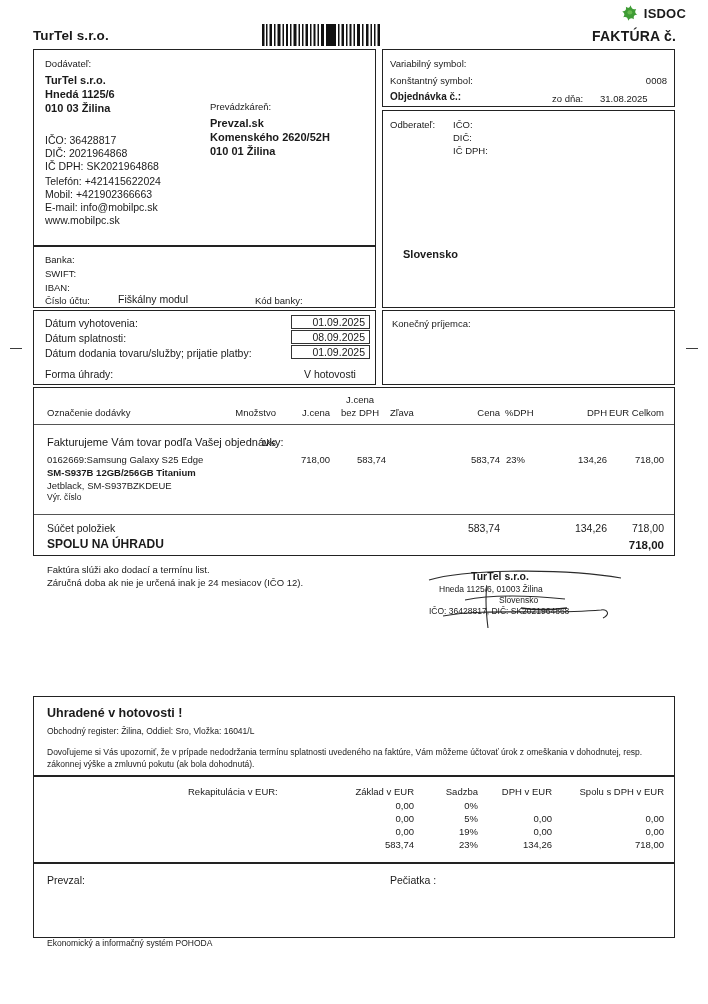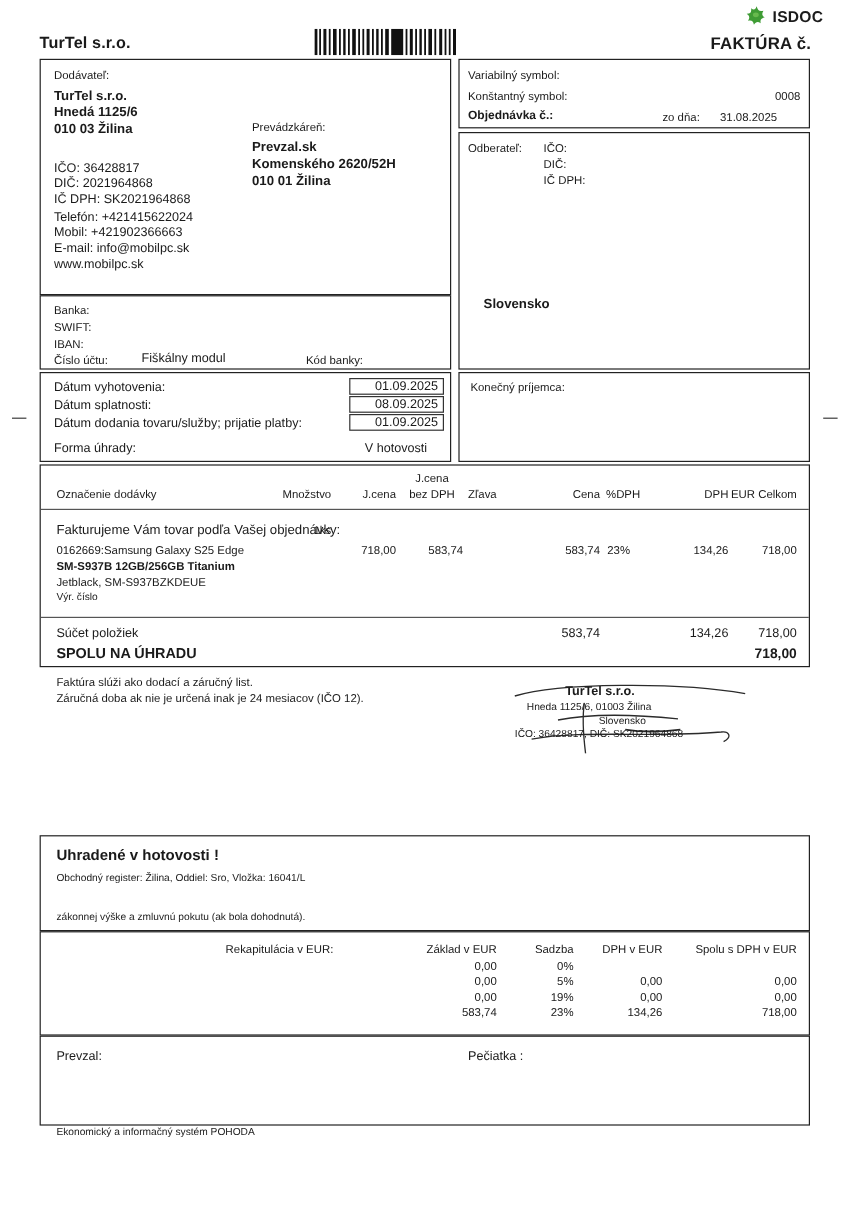--- a/index.html
+++ b/index.html
@@ -279,40 +279,41 @@
   </div>
 
   <div class="tm" style="left:47px; top:521px;">Súčet položiek</div>
   <div class="tm r" style="left:438px; top:521px; width:62px;">583,74</div>
   <div class="tm r" style="left:545px; top:521px; width:62px;">134,26</div>
   <div class="tm r" style="left:600px; top:521px; width:64px;">718,00</div>
 
   <div class="tb" style="left:47px; top:537px; font-size:12px;">SPOLU NA ÚHRADU</div>
   <div class="tb r" style="left:600px; top:538px; width:64px; font-size:11.5px;">718,00</div>
 
-  <div class="t" style="left:47px; top:563px;">Faktúra slúži ako dodací a záručný list.</div>
+  <div class="t" style="left:47px; top:563px;">Faktúra slúži ako dodací a termínu list.</div>
   <div class="t" style="left:47px; top:576px;">Záručná doba ak nie je určená inak je 24 mesiacov (IČO 12).</div>
 
   <div class="stamp">
     <svg class="sig" viewBox="0 0 210 62">
       <path d="M4 14 C40 3, 140 2, 196 12" stroke="#2b2b2b" stroke-width="1.1" fill="none"></path>
       <path d="M40 34 C70 28, 110 30, 140 33" stroke="#2b2b2b" stroke-width="1.1" fill="none"></path>
       <path d="M18 50 C60 42, 120 49, 176 44 C182 43, 186 48, 178 52" stroke="#2b2b2b" stroke-width="1.1" fill="none"></path>
       <path d="M62 20 C60 32, 61 46, 63 62" stroke="#2b2b2b" stroke-width="1.1" fill="none"></path>
       <path d="M96 42 C108 44, 126 44, 142 42" stroke="#2b2b2b" stroke-width="1.6" fill="none"></path>
     </svg>
     <div class="stamp-l1">TurTel s.r.o.</div>
     <div class="stamp-l2">Hneda 1125/6, 01003 Žilina</div>
     <div class="stamp-l3">Slovensko</div>
     <div class="stamp-l4">IČO: 36428817, DIČ: SK2021964868</div>
   </div>
 
   <div class="frame" style="left:33px; top:696px; width:642px; height:80px;"></div>
   <div class="tb" style="left:47px; top:706px; font-size:12.5px;">Uhradené v hotovosti !</div>
   <div class="tsm" style="left:47px; top:726px;">Obchodný register: Žilina, Oddiel: Sro, Vložka: 16041/L</div>
+  <div class="tsm" style="left:47px; top:747px;">Dovoľujeme si Vás upozorniť, že v prípade nedodržania termínu splatnosti uvedeného na faktúre, Vám môžeme účtovať úrok z omeškania v dohodnutej, resp.</div>
   <div class="tsm" style="left:47px; top:759px;">zákonnej výške a zmluvnú pokutu (ak bola dohodnutá).</div>
 
   <div class="frame" style="left:33px; top:776px; width:642px; height:87px;"></div>
   <div class="t" style="left:188px; top:785px;">Rekapitulácia v EUR:</div>
   <div class="t r" style="left:352px; top:785px; width:62px;">Základ v EUR</div>
   <div class="t r" style="left:432px; top:785px; width:46px;">Sadzba</div>
   <div class="t r" style="left:490px; top:785px; width:62px;">DPH v EUR</div>
   <div class="t r" style="left:566px; top:785px; width:98px;">Spolu s DPH v EUR</div>
 
   <div>

